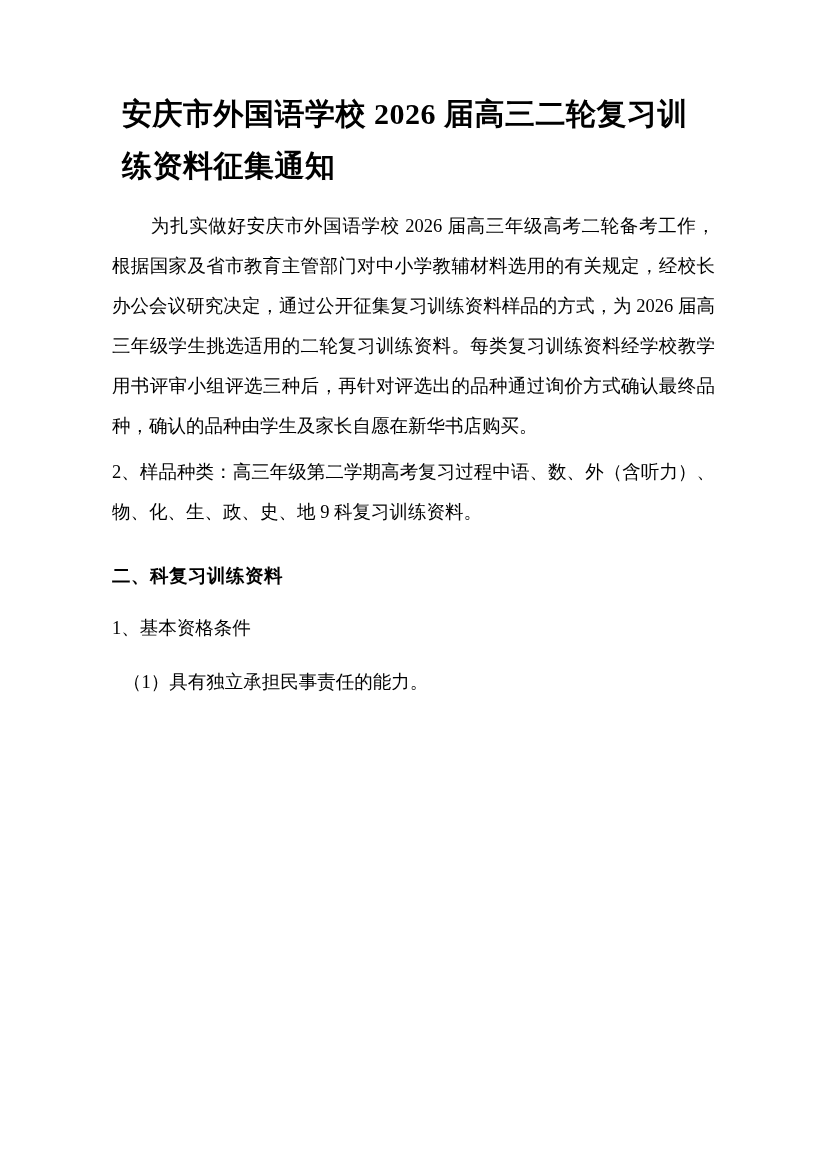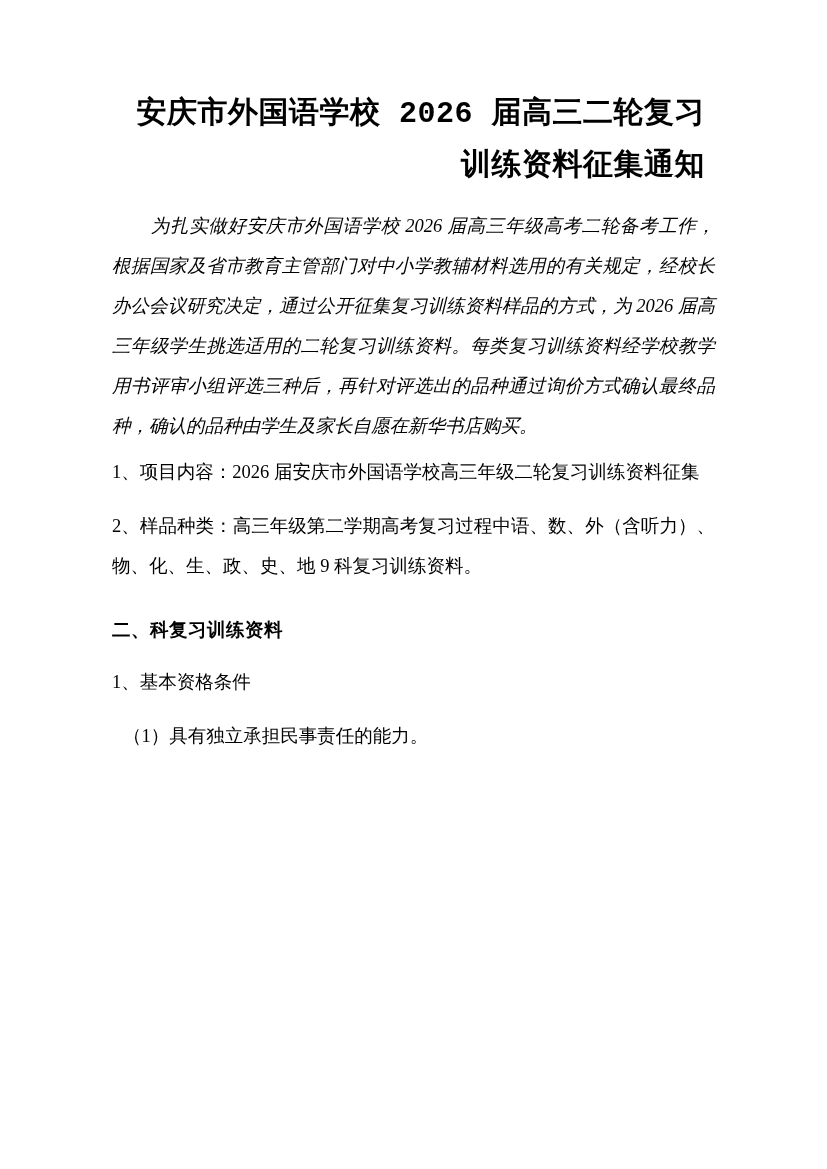--- a/index.html
+++ b/index.html
@@ -15,39 +15,38 @@
     overflow: hidden;
   }
   .page {
     width: 827px;
     height: 1169px;
     box-sizing: border-box;
     padding: 88px 112px 60px 112px;
     position: relative;
   }
   .doc-title {
-    font-family: Liberation Mono, monospace;
+    font-family: Liberation Serif, serif;
     font-weight: bold;
     font-size: 30px;
     line-height: 52px;
-    text-align: right;
+    text-align: left;
     letter-spacing: 0.5px;
     margin: 0 0 14px 0;
     padding: 0 10px;
   }
   .para {
     font-size: 18.5px;
     line-height: 40px;
     text-align: justify;
     text-justify: inter-ideograph;
     margin: 0 0 6px 0;
   }
   .para.indent {
     text-indent: 2.1em;
-    font-style: italic;
   }
   .heading {
     font-family: "Liberation Sans", "DejaVu Sans", sans-serif;
     font-weight: bold;
     font-size: 18.5px;
     line-height: 40px;
     margin: 24px 0 12px 0;
     letter-spacing: 0.5px;
   }
   .item {
@@ -63,20 +62,19 @@
 </style>
 </head>
 <body>
 
 <div class="page">
 
   <h1 class="doc-title">安庆市外国语学校 2026 届高三二轮复习训练资料征集通知</h1>
 
   <p class="para indent">为扎实做好安庆市外国语学校 2026 届高三年级高考二轮备考工作，根据国家及省市教育主管部门对中小学教辅材料选用的有关规定，经校长办公会议研究决定，通过公开征集复习训练资料样品的方式，为 2026 届高三年级学生挑选适用的二轮复习训练资料。每类复习训练资料经学校教学用书评审小组评选三种后，再针对评选出的品种通过询价方式确认最终品种，确认的品种由学生及家长自愿在新华书店购买。</p>
 
-  <p class="item">1、项目内容：2026 届安庆市外国语学校高三年级二轮复习训练资料征集</p>
   <p class="item">2、样品种类：高三年级第二学期高考复习过程中语、数、外（含听力）、物、化、生、政、史、地 9 科复习训练资料。</p>
 
   <h2 class="heading">二、科复习训练资料</h2>
   <p class="item">1、基本资格条件</p>
   <p class="item sub">（1）具有独立承担民事责任的能力。</p>
 
 </div>
 
 </body></html>

